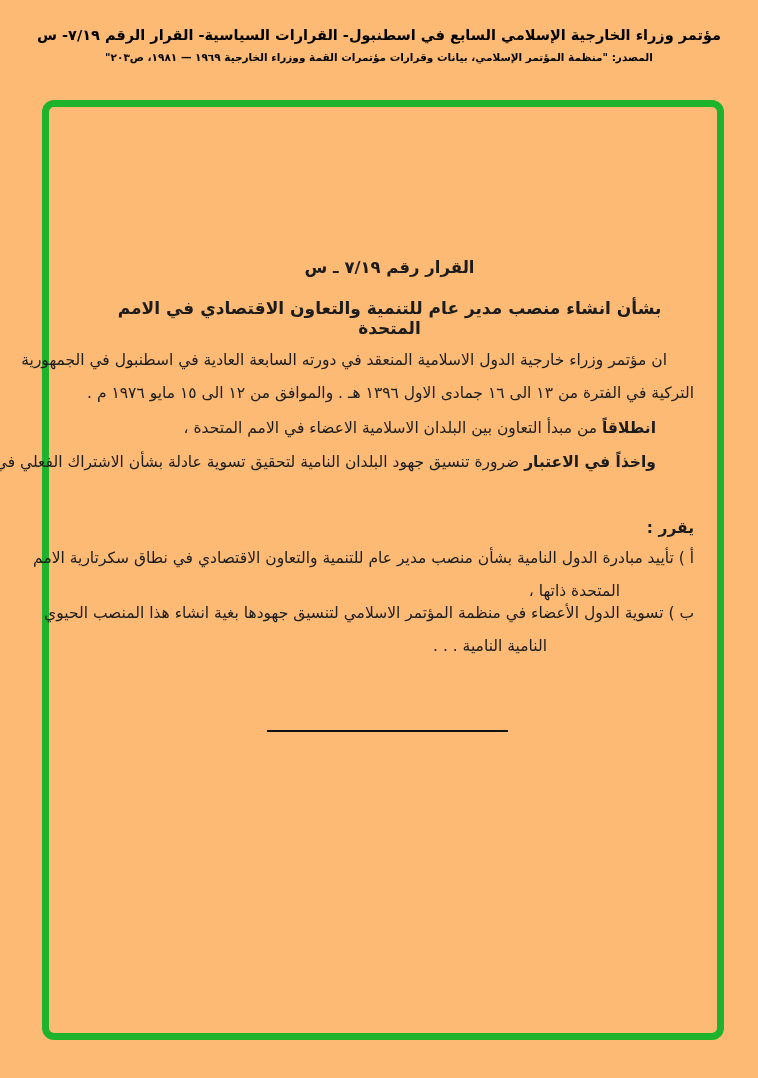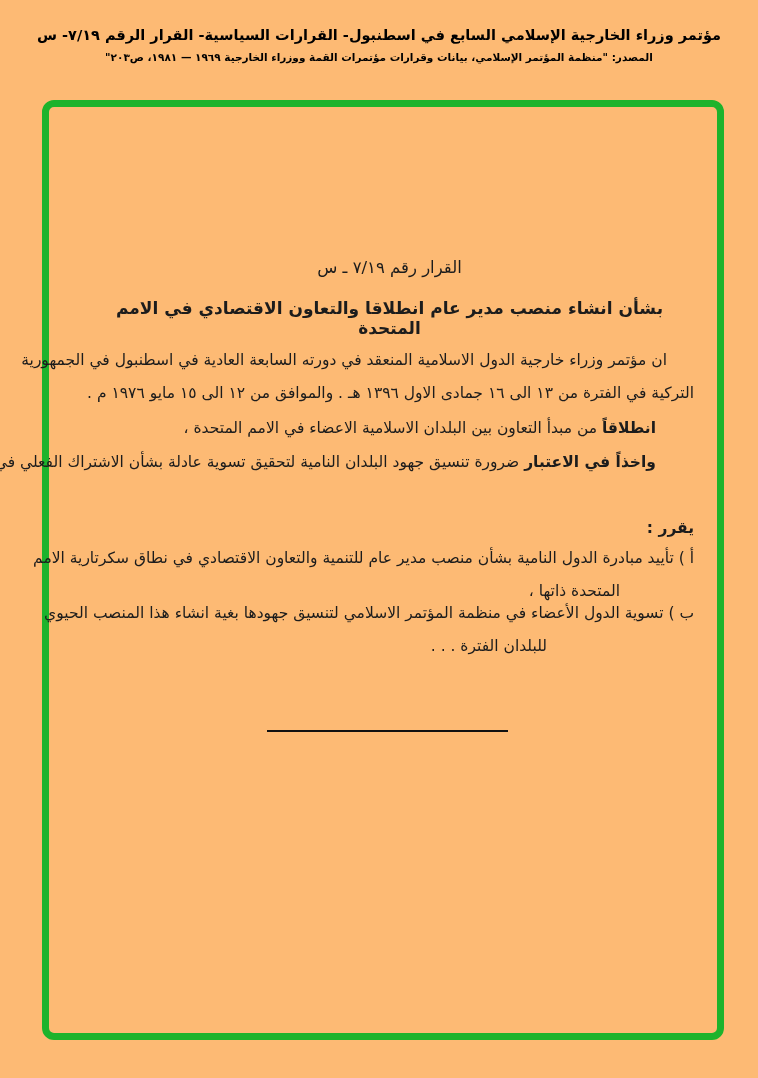--- a/index.html
+++ b/index.html
@@ -28,21 +28,21 @@
   
   .content {
     position: absolute; left: 85px; top: 0;
     width: 609px; height: 1040px;
     direction: rtl;
     font-size: 15.5px;
     color: var(--text-color, #1c1c1c);
   }
   .abs { position: absolute; right: 0; left: 0; }
   .centered { text-align: center; }
-  .doc-title   { top: 258px; font-weight: normal; font-size: 16.5px; }
+  .doc-title   { top: 258px; font-weight: bold; font-size: 16.5px; }
   .doc-subject { top: 298px; font-weight: bold; font-size: 17px; }
 
   .line { line-height: 33px; text-align: right; white-space: nowrap; }
   .indent-sm { padding-right: 27px; }
   .indent-md { padding-right: 38px; }
 
   .para1 { top: 344px; }
   .para2 { top: 412px; }
   .para3 { top: 446px; }
   .decides { top: 512px; font-weight: bold; }
@@ -67,21 +67,21 @@
     <div class="header-line1">مؤتمر وزراء الخارجية الإسلامي السابع في اسطنبول- القرارات السياسية- القرار الرقم ٧/١٩- س</div>
     <div class="header-line2">المصدر: "منظمة المؤتمر الإسلامي، بيانات وقرارات مؤتمرات القمة ووزراء الخارجية ١٩٦٩ — ١٩٨١، ص٢٠٣"</div>
   </div>
 
   <div class="green-frame"></div>
 
   <div class="content">
 
     <div class="abs centered doc-title">القرار رقم ٧/١٩ ـ س</div>
 
-    <div class="abs centered doc-subject">بشأن انشاء منصب مدير عام انطلاقا والتعاون الاقتصادي في الامم المتحدة</div>
+    <div class="abs centered doc-subject">بشأن انشاء منصب مدير عام للتنمية والتعاون الاقتصادي في الامم المتحدة</div>
 
     <div class="abs para1">
       <div class="line indent-sm">ان مؤتمر وزراء خارجية الدول الاسلامية المنعقد في دورته السابعة العادية في اسطنبول في الجمهورية</div>
       <div class="line">التركية في الفترة من ١٣ الى ١٦ جمادى الاول ١٣٩٦ هـ . والموافق من ١٢ الى ١٥ مايو ١٩٧٦ م .</div>
     </div>
 
     <div class="abs para2">
       <div class="line indent-md"><span class="bold">انطلاقاً</span><span> من مبدأ التعاون بين البلدان الاسلامية الاعضاء في الامم المتحدة ،</span></div>
     </div>
 
@@ -91,20 +91,20 @@
 
     <div class="abs line decides">يقرر :</div>
 
     <div class="abs item-a">
       <div class="line"><span>أ ) </span><span>تأييد مبادرة الدول النامية بشأن منصب مدير عام للتنمية والتعاون الاقتصادي في نطاق سكرتارية الامم</span></div>
       <div class="line cont">المتحدة ذاتها ،</div>
     </div>
 
     <div class="abs item-b">
       <div class="line"><span>ب ) </span><span>تسوية الدول الأعضاء في منظمة المؤتمر الاسلامي لتنسيق جهودها بغية انشاء هذا المنصب الحيوي</span></div>
-      <div class="line cont">للبلدان الفترة . . .</div>
+      <div class="line cont">النامية النامية . . .</div>
     </div>
 
   </div>
 
   <div class="divider"></div>
 
 </div>
 
 </body></html>

